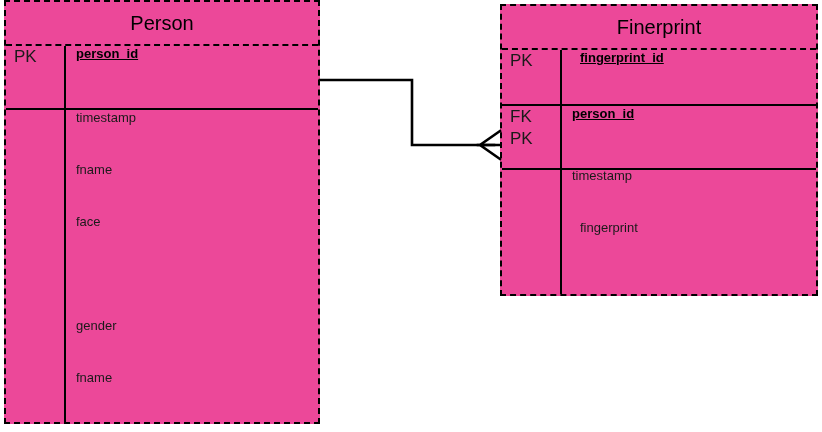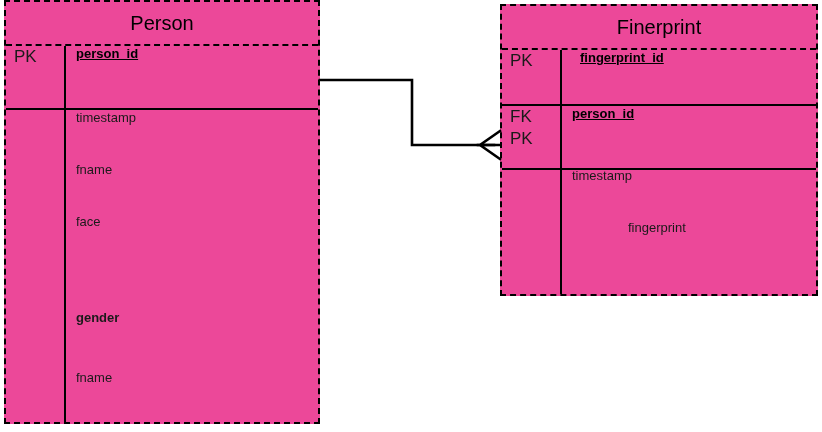--- a/index.html
+++ b/index.html
@@ -148,21 +148,21 @@
         <div class="key-cell" style="width:58px; padding-left:8px;"></div>
         <div class="attr-cell" style="padding-left:12px;">fname</div>
       </div>
 
       <div class="row" style="top:168px; height:52px;">
         <div class="key-cell" style="width:58px; padding-left:8px;"></div>
         <div class="attr-cell" style="padding-left:12px;">face</div>
       </div>
 
 
-      <div class="row" style="top:264px; height:52px;font-weight:bold;">
+      <div class="row" style="top:272px; height:52px;">
         <div class="key-cell" style="width:58px; padding-left:8px;"></div>
         <div class="attr-cell" style="padding-left:12px;">gender</div>
       </div>
 
       <div class="row" style="top:324px; height:52px;">
         <div class="key-cell" style="width:58px; padding-left:8px;"></div>
         <div class="attr-cell" style="padding-left:12px;">fname</div>
       </div>
 
     </div>
@@ -187,21 +187,21 @@
         <div class="attr-cell pk" style="padding-left:12px;">person_id</div>
       </div>
 
       <div class="row" style="top:118px; height:52px;">
         <div class="key-cell" style="width:58px; padding-left:8px;"></div>
         <div class="attr-cell" style="padding-left:12px;">timestamp</div>
       </div>
 
       <div class="row" style="top:170px; height:52px;">
         <div class="key-cell" style="width:58px; padding-left:8px;"></div>
-        <div class="attr-cell" style="padding-left:20px;margin-left:48px;">fingerprint</div>
+        <div class="attr-cell" style="padding-left:20px;">fingerprint</div>
       </div>
 
     </div>
   </div>
 
   <svg id="connector" viewBox="0 0 822 432" width="822" height="432">
     <path id="rel-path" fill="none" stroke="#000000" stroke-width="2.6" stroke-linecap="square" stroke-linejoin="miter" d="M 320 80 L 412 80 L 412 145 L 494 145"></path>
     <path id="rel-marker" fill="none" stroke="#000000" stroke-width="2.6" stroke-linecap="square" stroke-linejoin="miter" d="M 500 145 L 478 145 M 500 131 L 480 145 L 500 159"></path>
   </svg>
 

